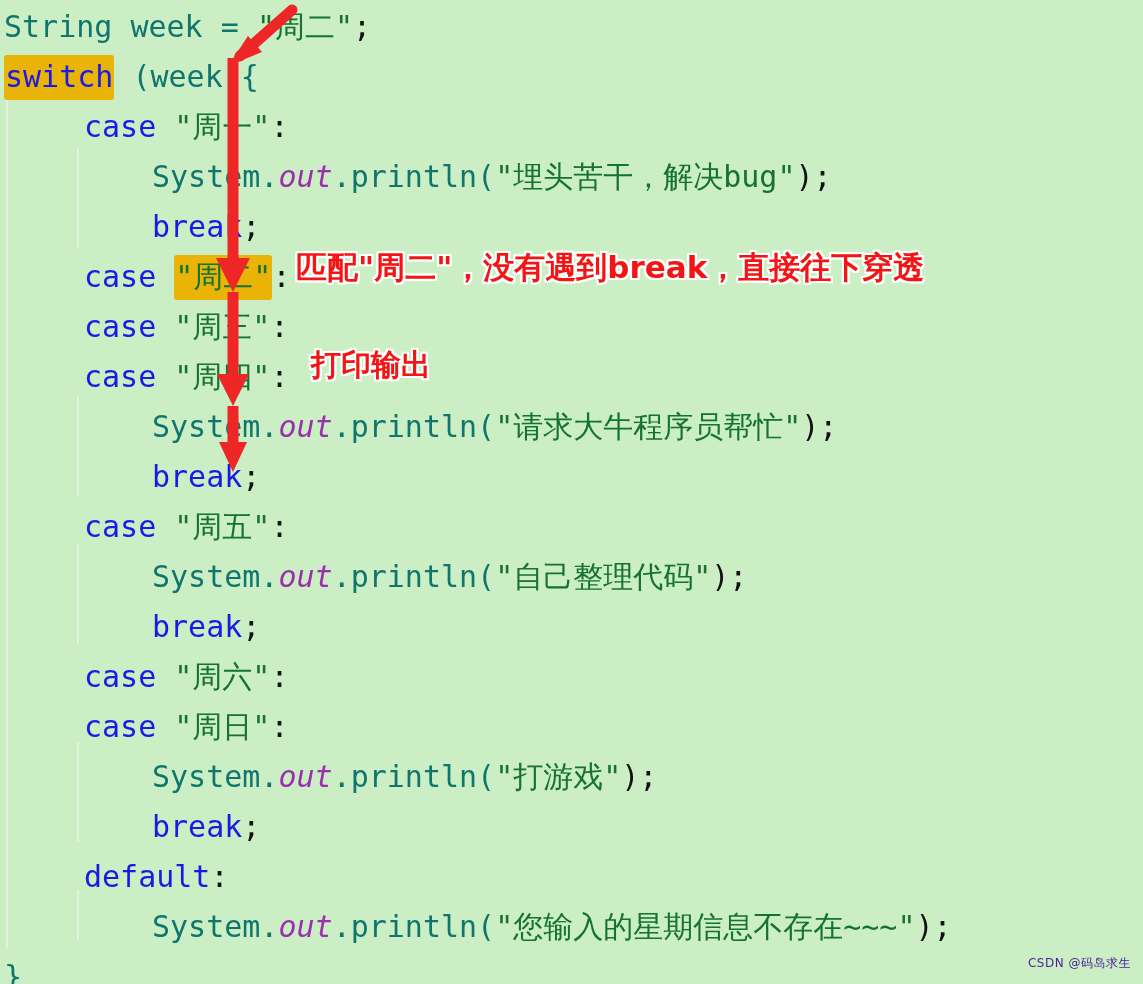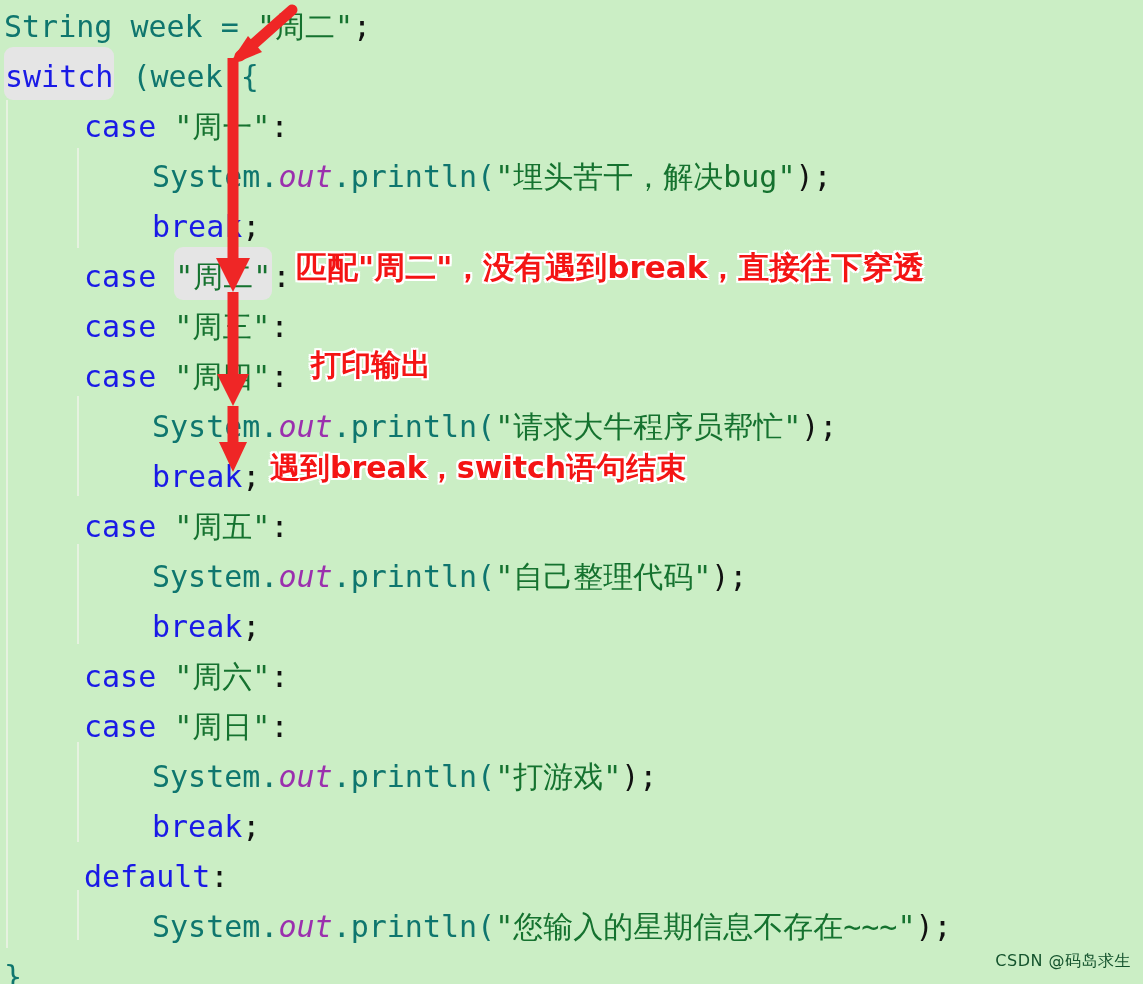--- a/index.html
+++ b/index.html
@@ -42,23 +42,23 @@
   .ind2 { padding-left: 152px; }
 
   
   .t-plain    { color: #0f766e; }
   .t-kw       { color: #1a1ae6; }
   .t-str      { color: #15722f; }
   .t-field    { color: #9b2fae; font-style: italic; }
   .t-punc     { color: #111111; }
 
   .hl {
-    background: #e5e5e5;
-    padding: 12px 1px 6px 1px;
-    border-radius: 9px;
+    background: #eab308;
+    padding: 4px 1px 6px 1px;
+    border-radius: 3px;
   }
 
   
   .guide {
     position: absolute;
     width: 2px;
     background: #e6f2e0;
     z-index: 1;
   }
 
@@ -88,23 +88,23 @@
       -2px 2px #ffffff, 2px 2px #ffffff;
   }
   .ann-small { font-size: 30px; }
 
   
   .watermark {
     position: absolute;
     right: 12px;
     bottom: 12px;
     z-index: 7;
-    color: #14532d;
+    color: #4c1d95;
     font-family: "DejaVu Sans", "Liberation Sans", sans-serif;
-    font-size: 16px;
+    font-size: 12px;
     letter-spacing: 0.5px;
     white-space: pre;
   }
 </style>
 </head>
 <body>
 
 <div id="screen">
 
   <div class="guide" style="left:6px; top:100px; height:848px;"></div>
@@ -149,17 +149,16 @@
       <polygon points="233,292 216,258 250,258" fill="#ef2626"></polygon>
       <line x1="233" y1="292" x2="233" y2="386" stroke="#ef2626" stroke-width="11"></line>
       <polygon points="233,406 217,374 249,374" fill="#ef2626"></polygon>
       <line x1="233" y1="406" x2="233" y2="448" stroke="#ef2626" stroke-width="11"></line>
       <polygon points="233,472 219,442 247,442" fill="#ef2626"></polygon>
     </g>
   </svg>
 
   <div class="ann" style="left:296px; top:249px;">匹配"周二"，没有遇到break，直接往下穿透</div>
   <div class="ann ann-small" style="left:311px; top:347px;">打印输出</div>
-  <div class="ann ann-small" style="left:270px; top:450px;">遇到break，switch语句结束</div>
 
   <div class="watermark">CSDN @码岛求生</div>
 
 </div>
 
 </body></html>

